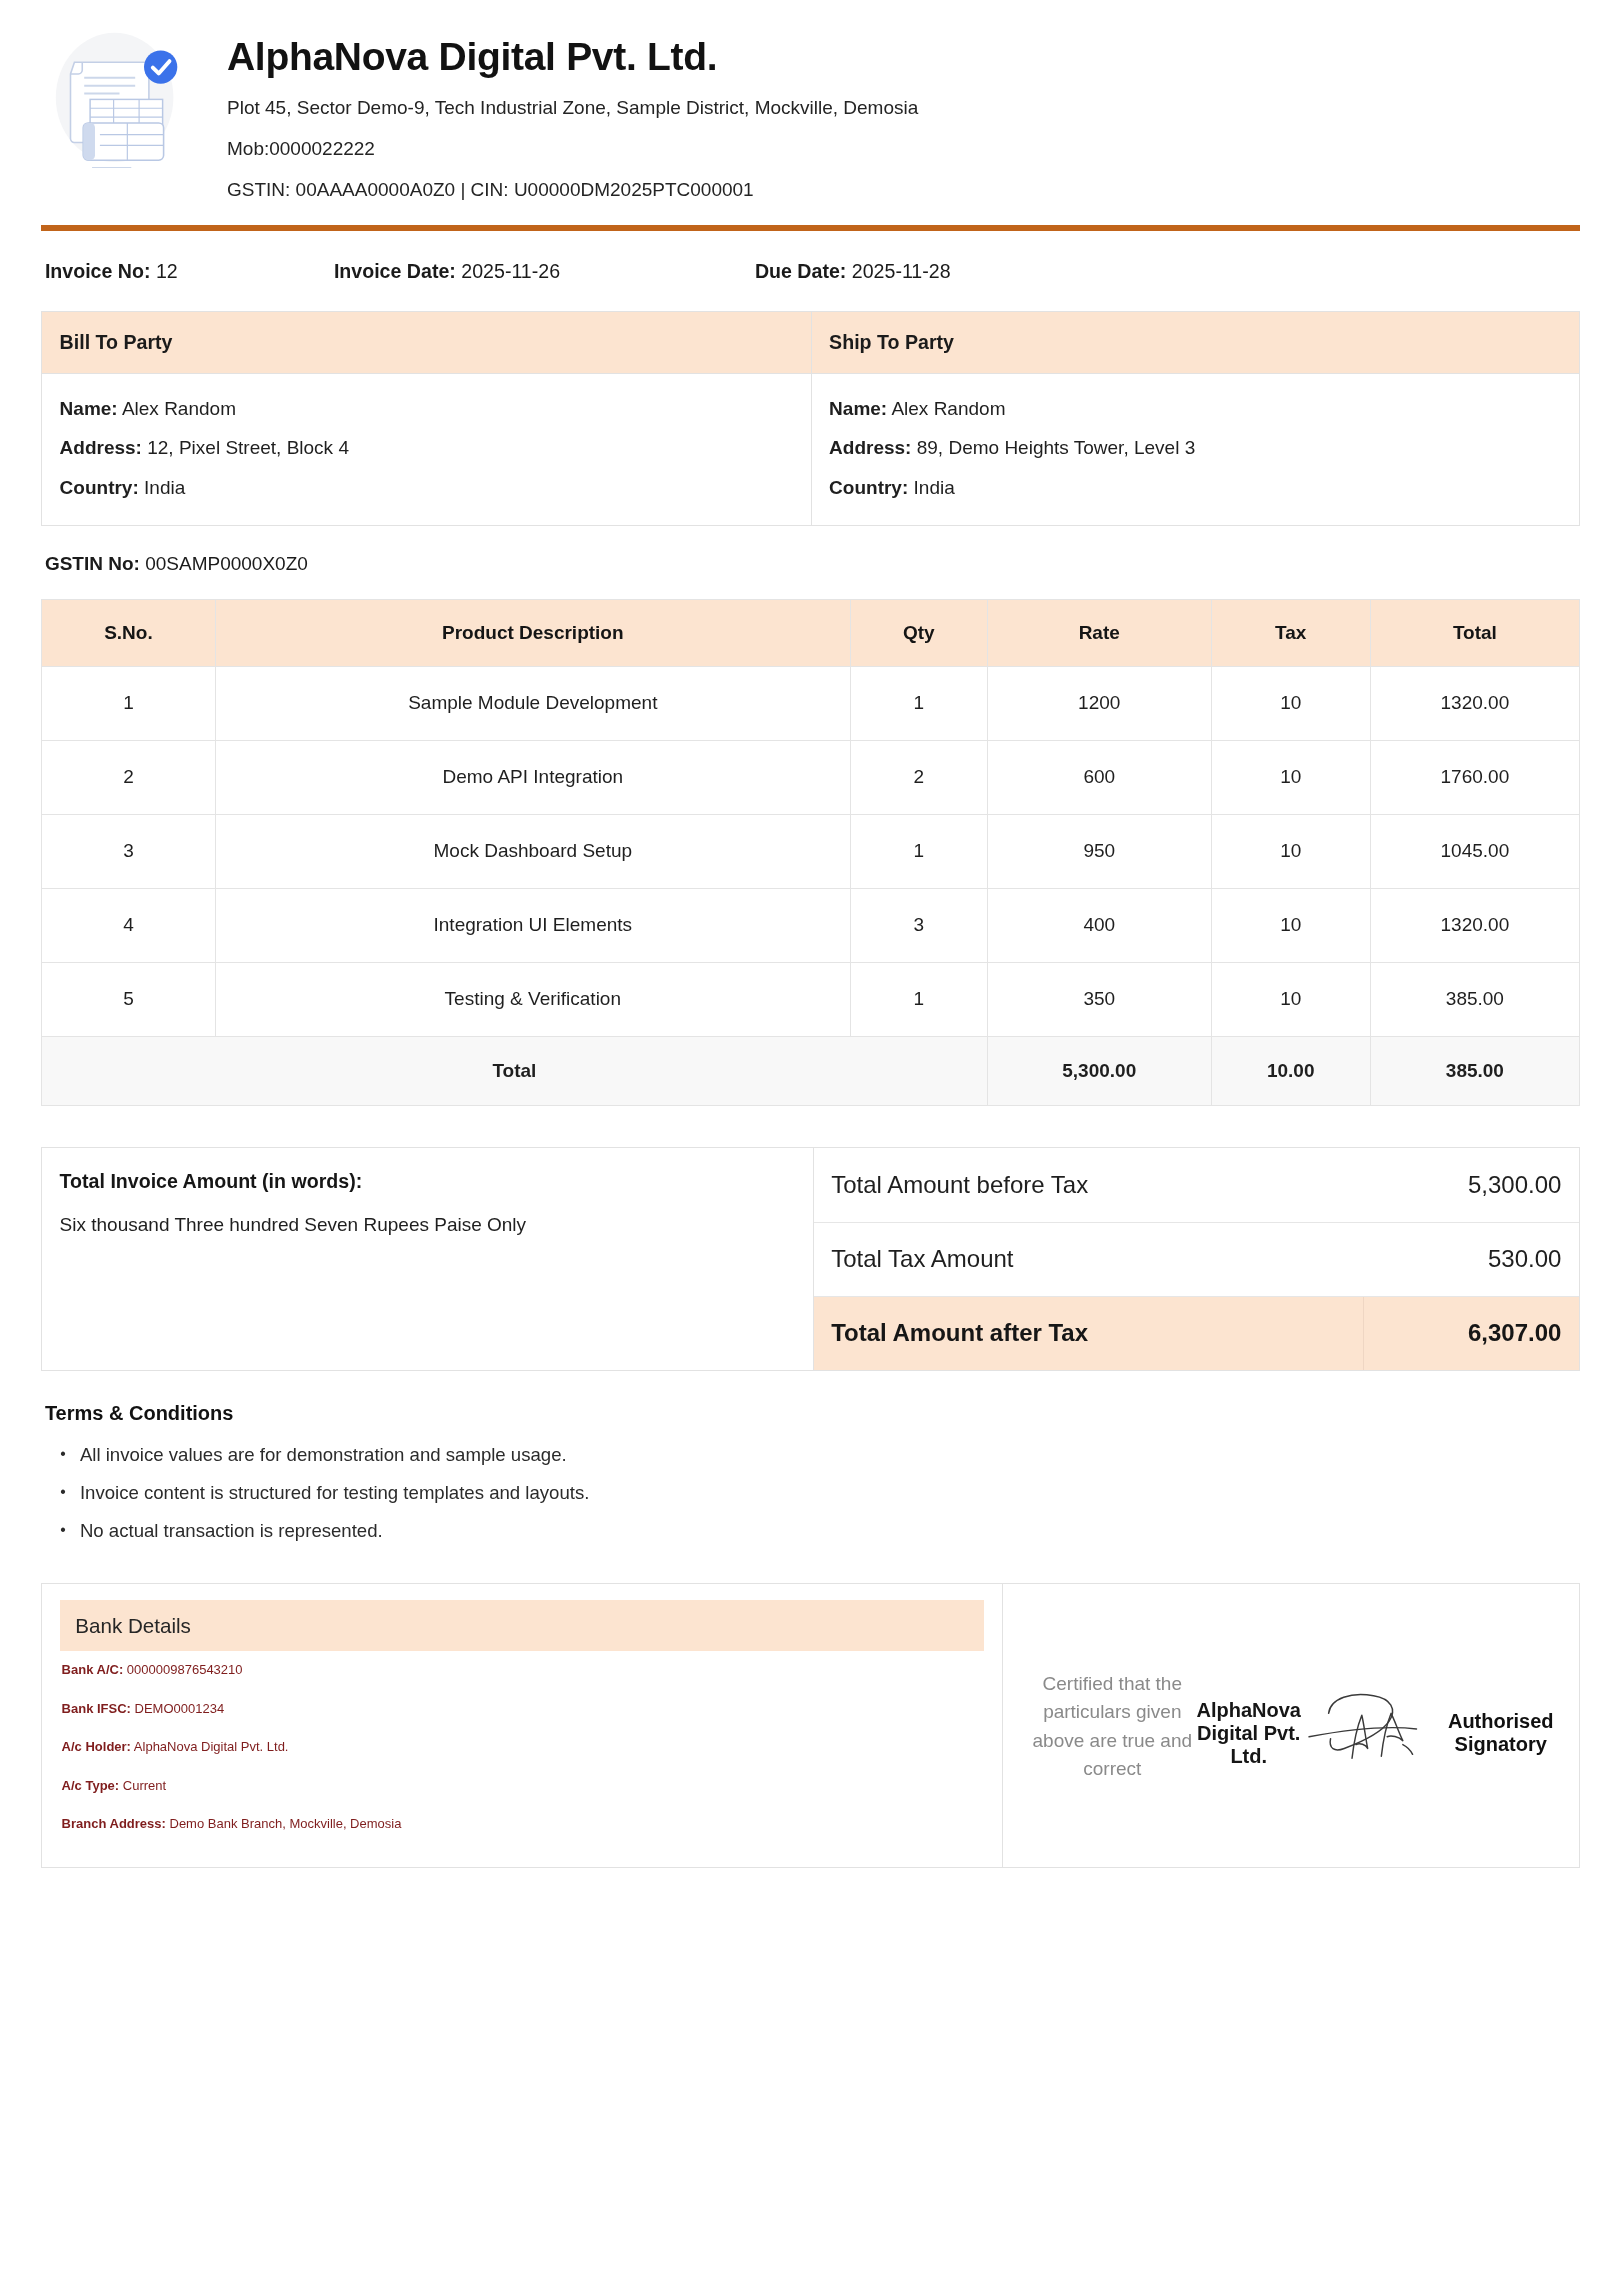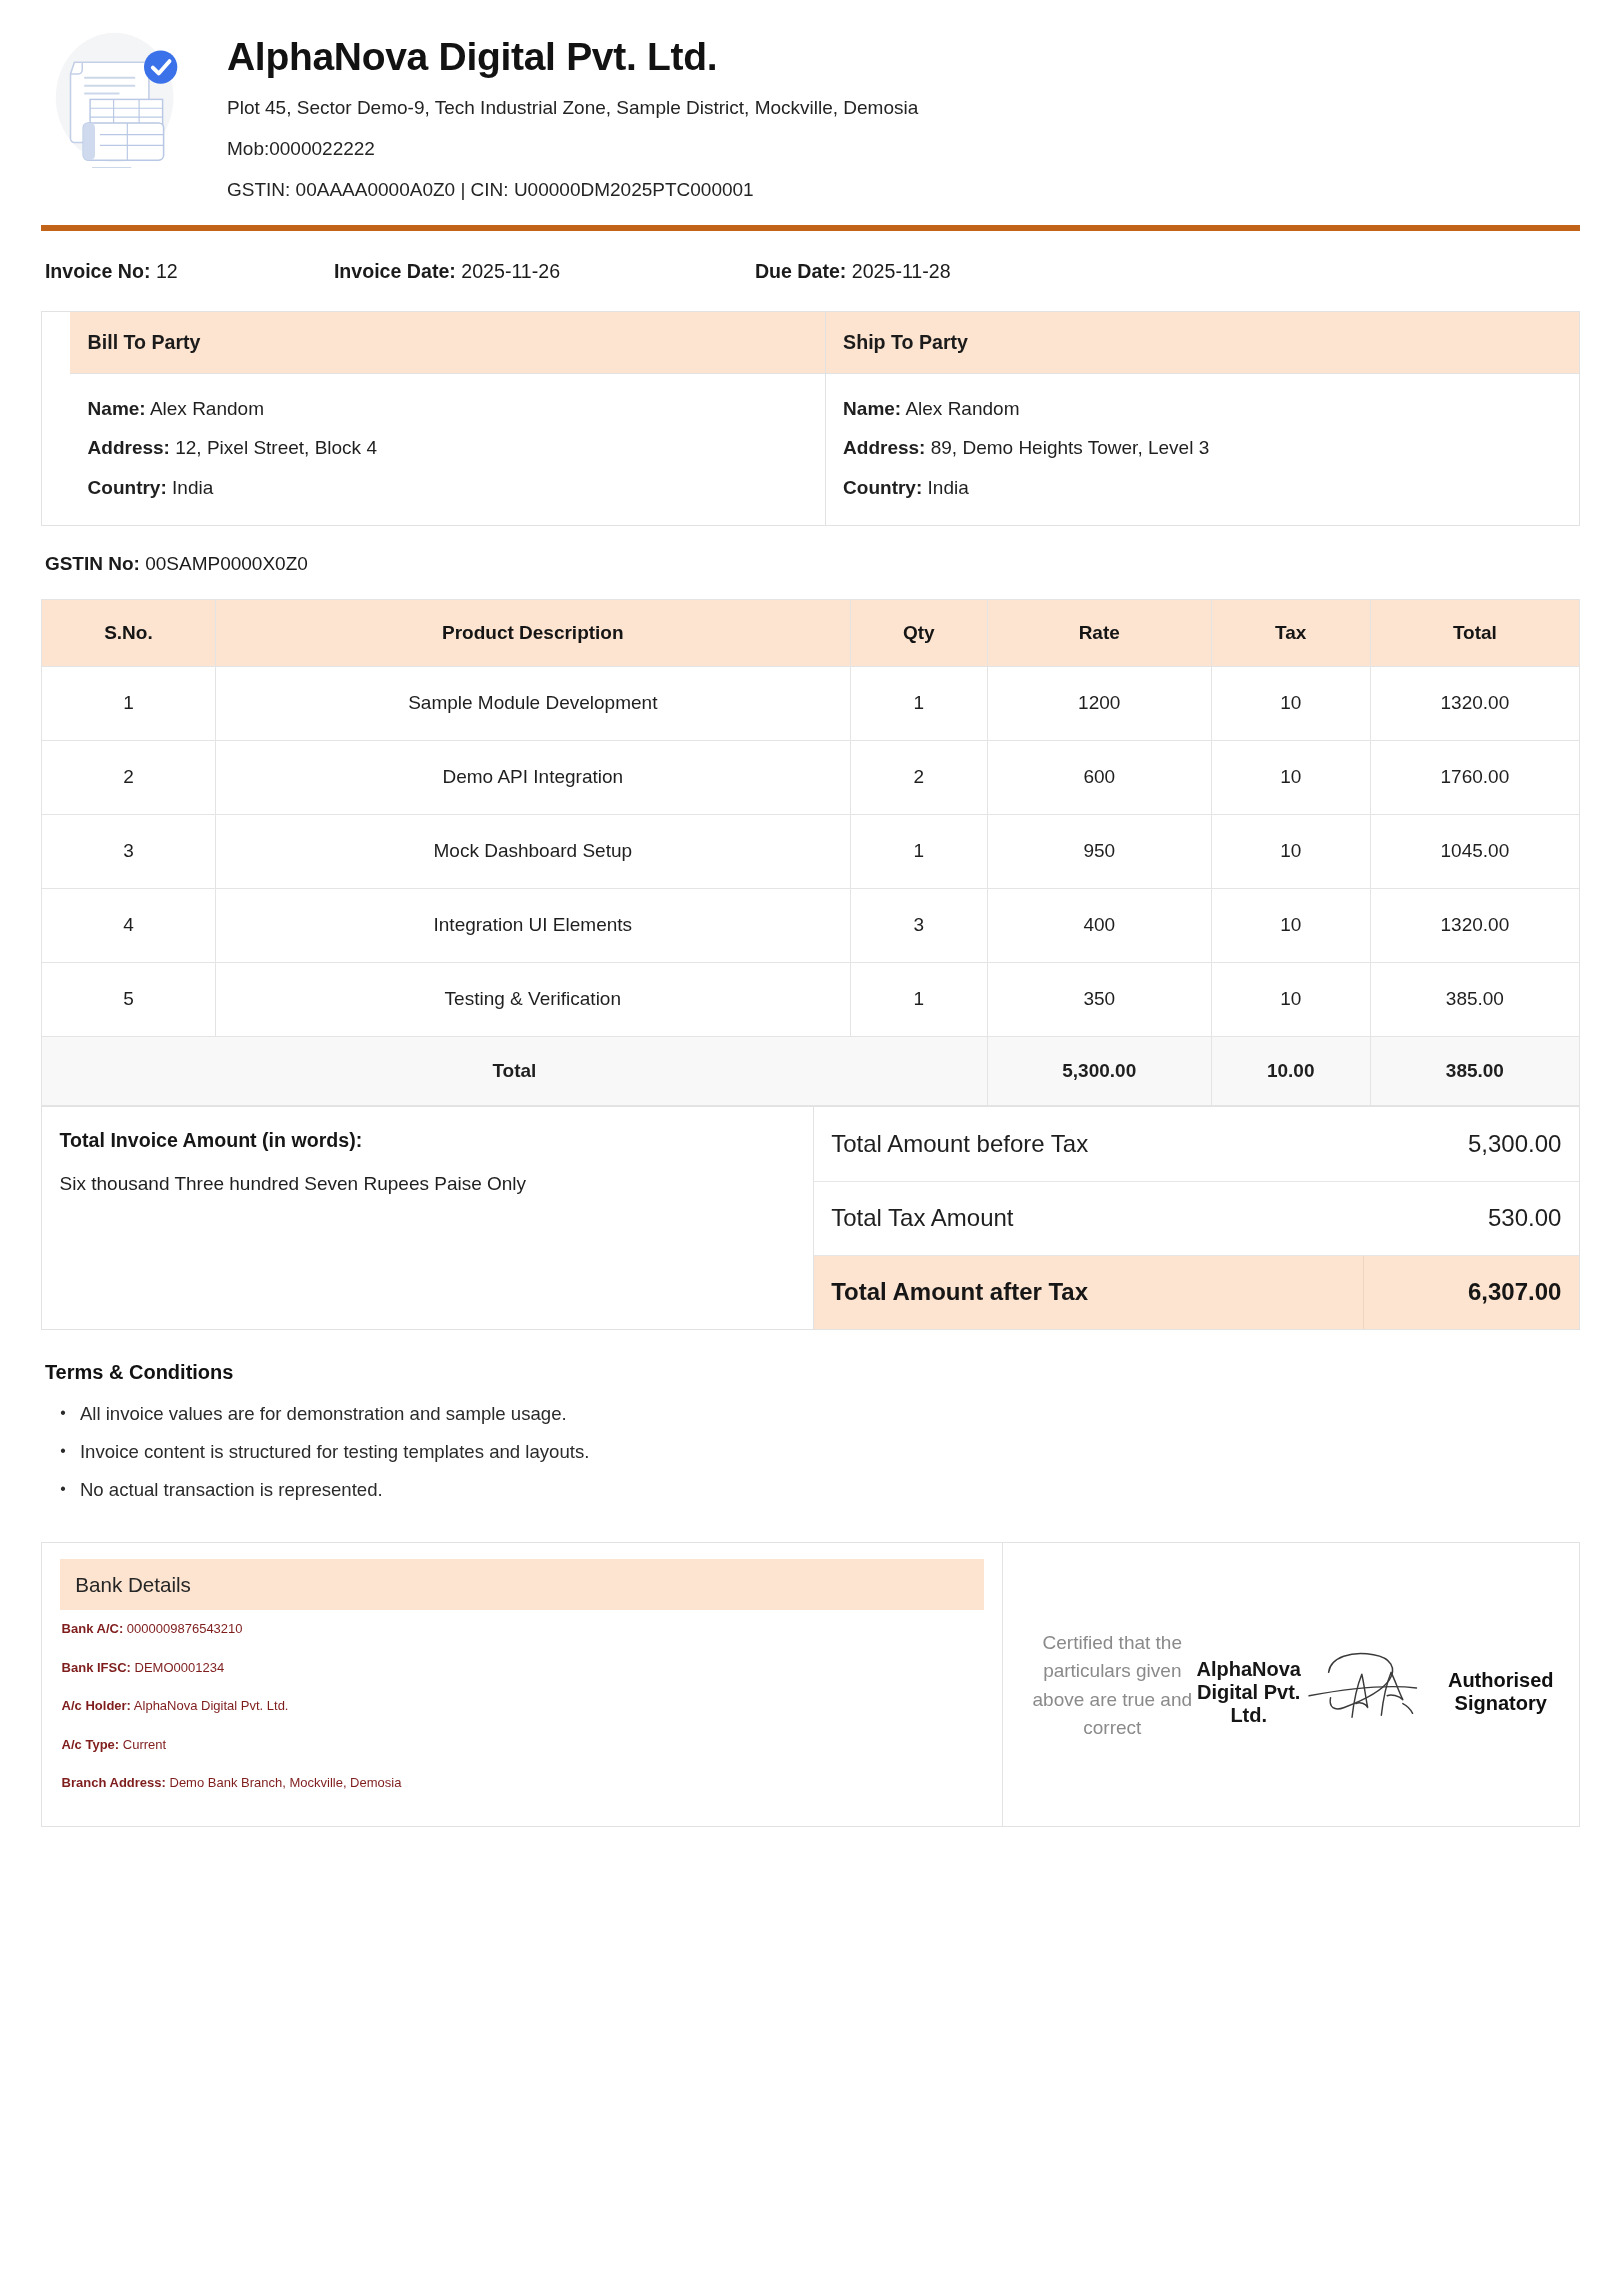--- a/index.html
+++ b/index.html
@@ -69,21 +69,20 @@
   .meta-item { line-height: 1.2; }
   .meta-item b { font-weight: bold; }
   .meta-no   { width: 289px; }
   .meta-date { width: 421px; }
 
   
   .parties {
     display: flex;
     border: 1px solid #e2e2e2;
     width: 100%;
-    padding-left: 28px;
   }
   .party {
     flex: 1 1 50%;
     min-width: 0;
   }
   .party + .party { border-left: 1px solid #e2e2e2; }
   .party-head {
     background: #fce4d0;
     font-size: 19.6px;
     font-weight: bold;
@@ -138,20 +137,21 @@
 
   tr.total-row td {
     background: #f8f8f8;
     font-weight: bold;
     height: 69px;
   }
 
   
   .summary {
     display: flex;
+    margin-top: 41px;
     border: 1px solid #e2e2e2;
     width: 100%;
   }
   .words-box {
     flex: 0 0 50.2%;
     padding: 21.6px 0 21.6px 17.6px;
     border-right: 1px solid #e2e2e2;
   }
   .words-title {
     font-size: 19.6px;

